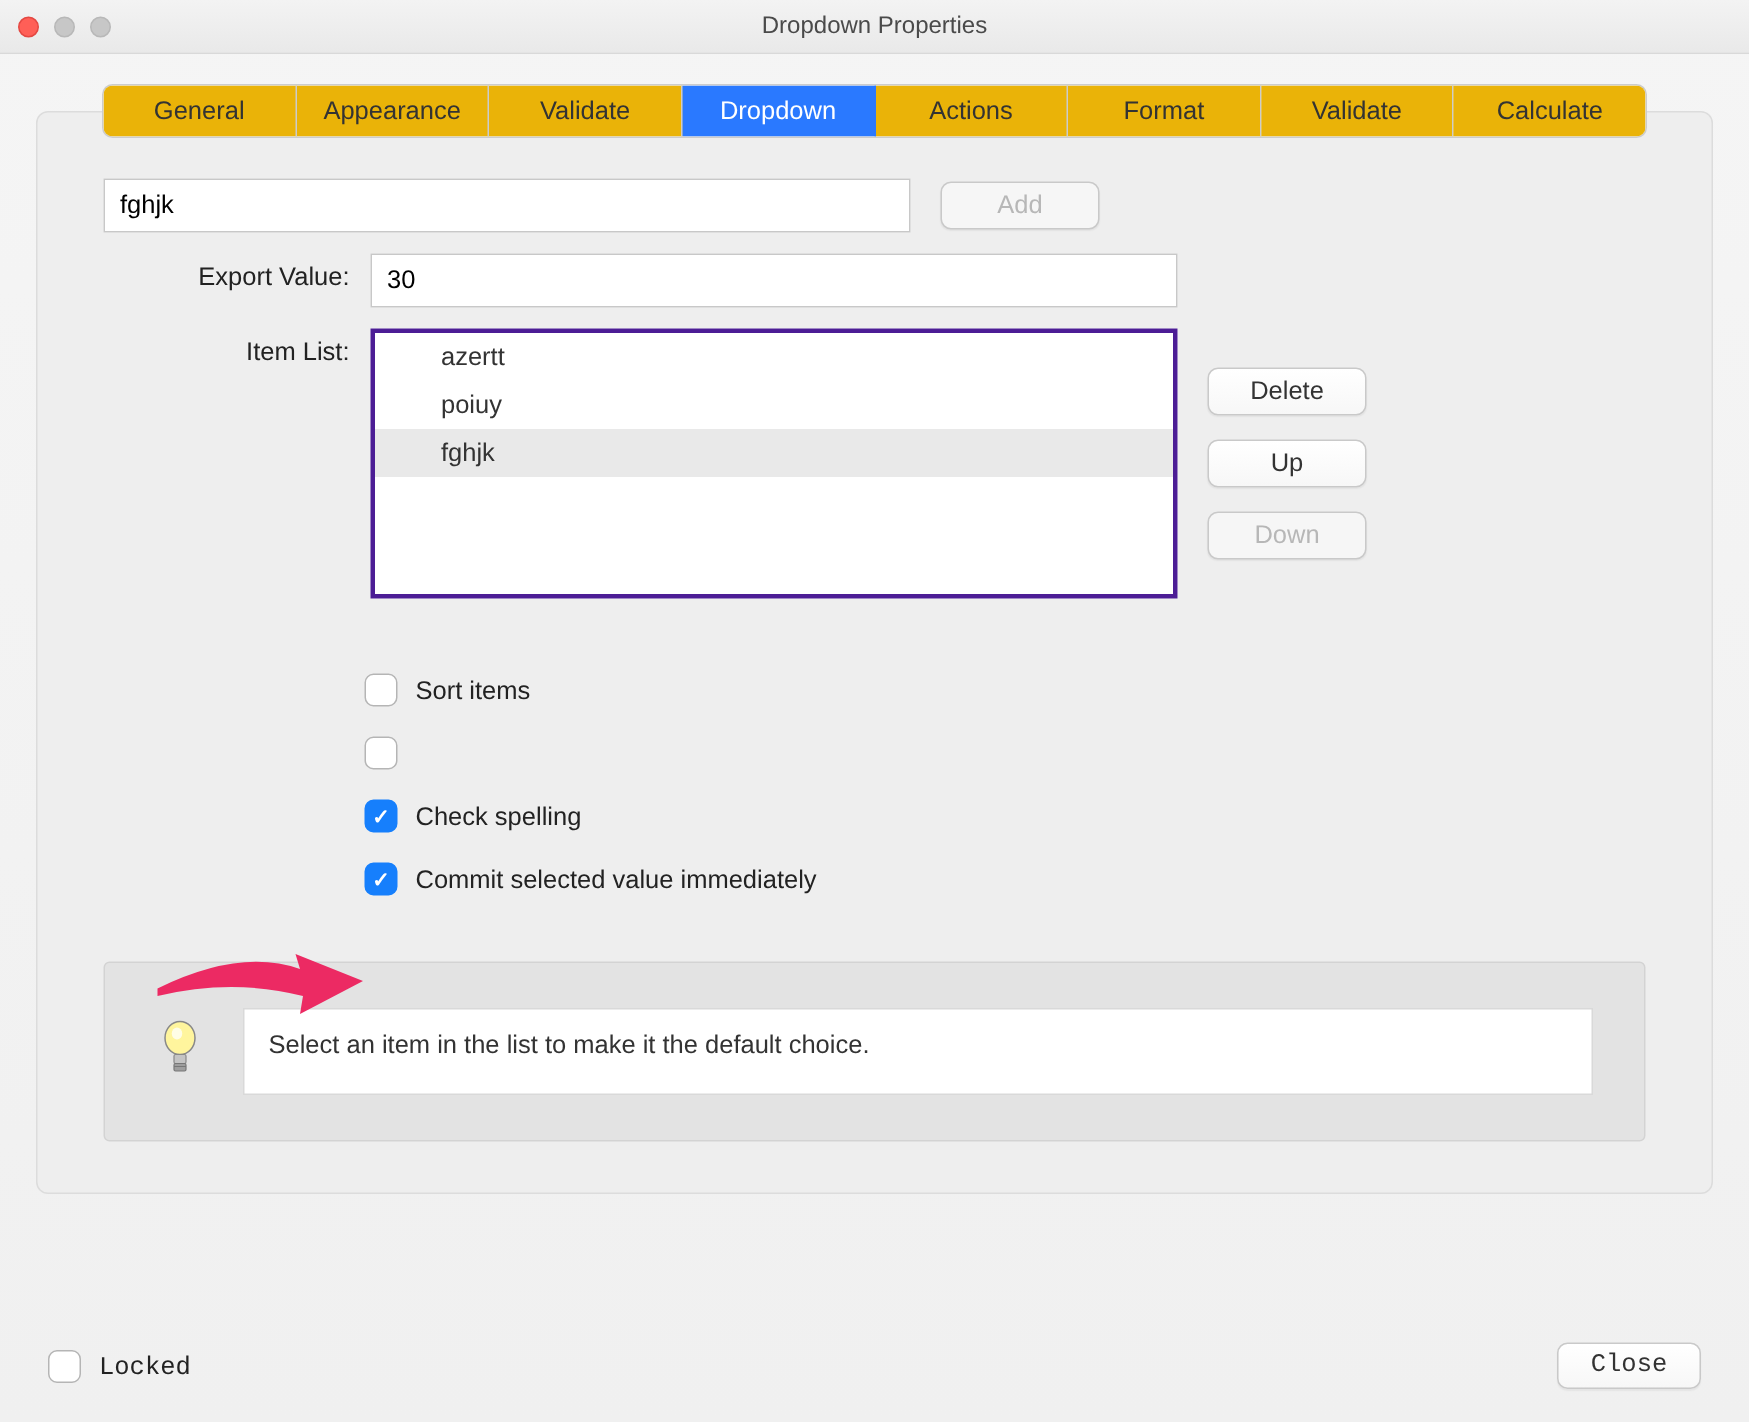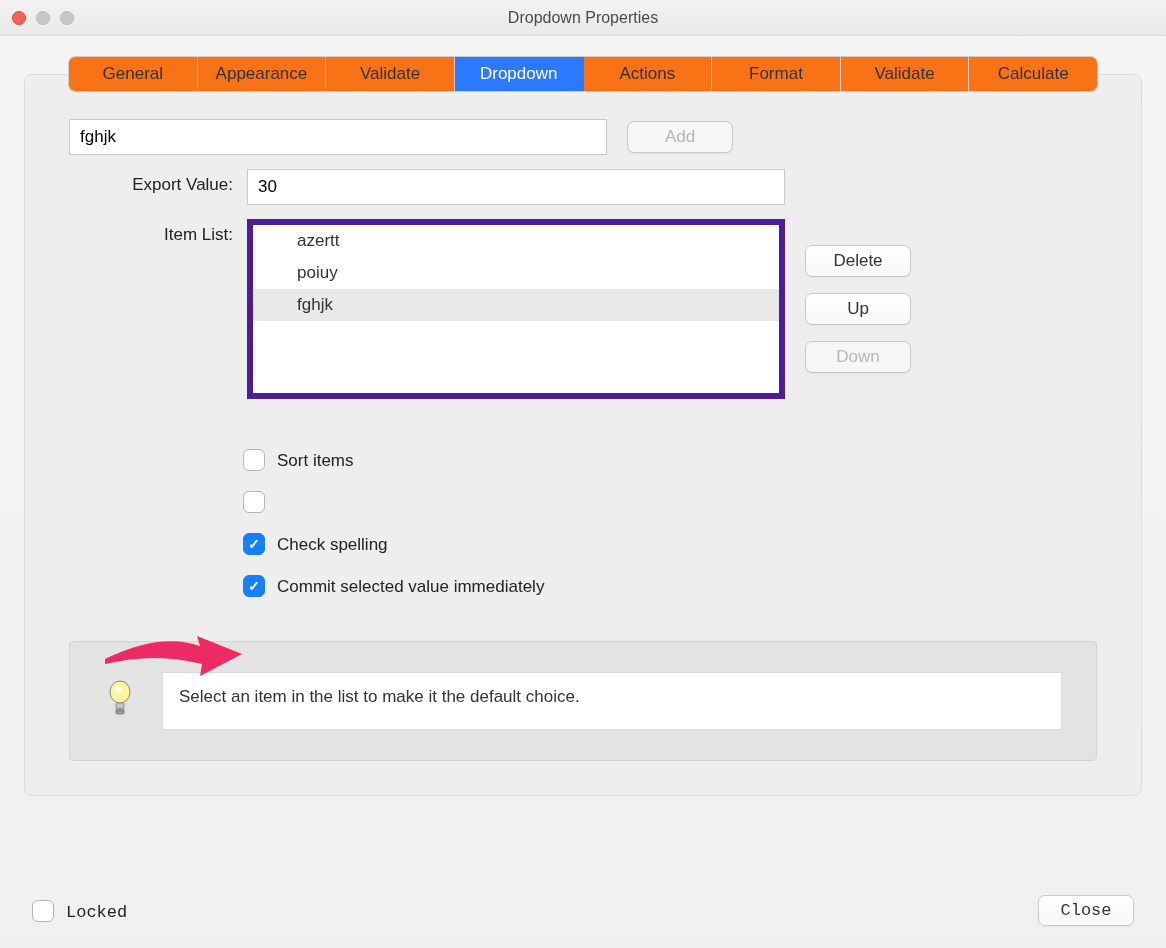--- a/index.html
+++ b/index.html
@@ -62,21 +62,21 @@
       position: relative;
       z-index: 2;
       background: #fff;
     }
     .tabstrip .tab {
       flex: 1;
       text-align: center;
       padding: 7px 6px;
       font-size: 17px;
       color: #333;
-      background: #f97316;
+      background: #eab308;
       border-right: 1px solid #ccc;
       cursor: pointer;
     }
     .tabstrip .tab:last-child { border-right: none; }
     .tabstrip .tab.active {
       background: #2a79ff;
       color: #fff;
       border-right-color: #2a79ff;
     }
 
@@ -115,21 +115,21 @@
       padding: 4px 10px;
       font-size: 17px;
       background: #fff;
       border-radius: 0;
     }
 
     .listbox {
       width: 538px;
       height: 180px;
       background: #fff;
-      border: 6px solid #4c1d95;
+      border: 3px solid #4c1d95;
       overflow-y: auto;
     }
     .listbox .item {
       padding: 6px 0 6px 44px;
       font-size: 17px;
       cursor: pointer;
     }
     .listbox .item.selected {
       background: #e9e9e9;
     }

